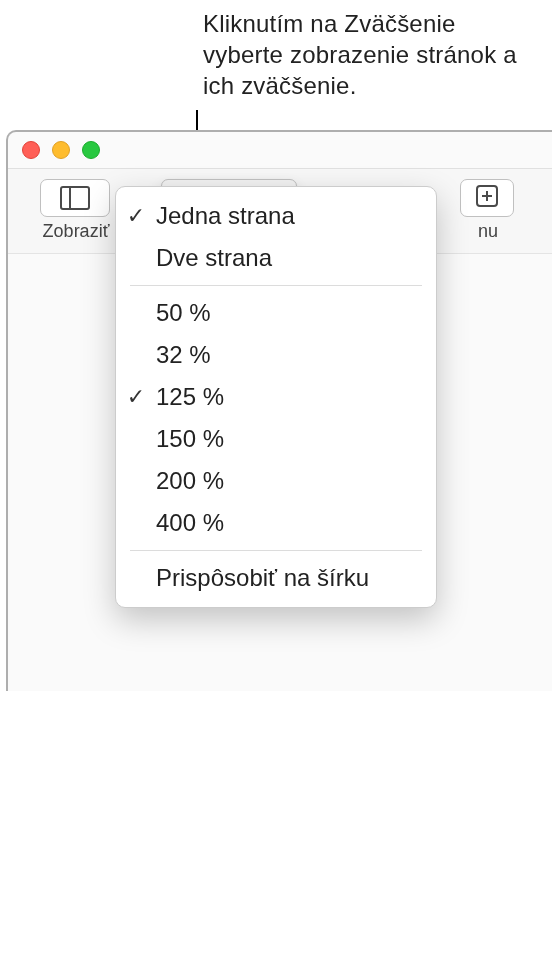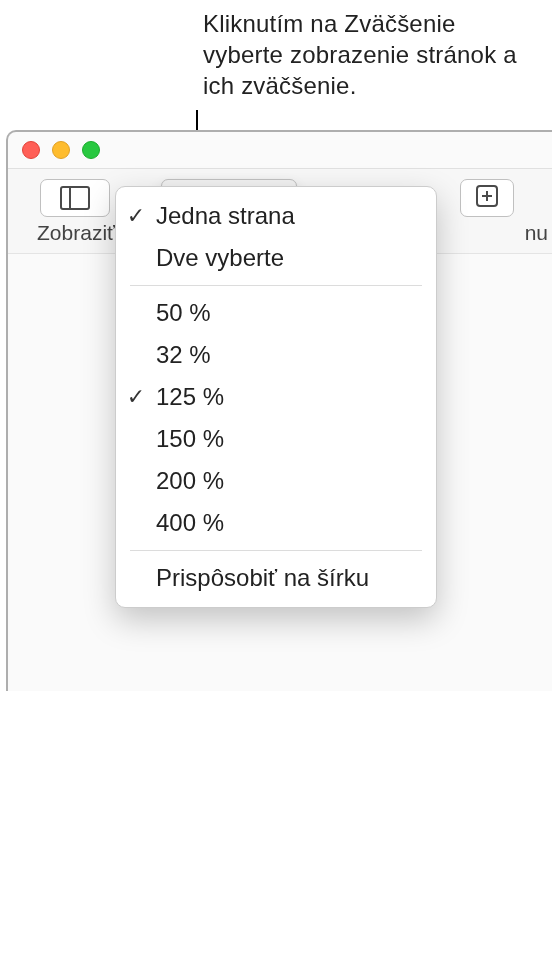--- a/index.html
+++ b/index.html
@@ -16,23 +16,23 @@
 .tl.red{background:#ff5f57;border:1px solid #e24238}
 .tl.yel{background:#febc2e;border:1px solid #e1a024}
 .tl.grn{background:#28c840;border:1px solid #1bac2c}
 
 
 #toolbar{position:relative;height:84px;background:#f7f7f7;border-bottom:1px solid #e4e4e4}
 .tbtn{position:absolute;top:10px;height:38px;border:1px solid #c0c0c0;border-radius:7px;background:#fff;display:flex;align-items:center;justify-content:center;box-sizing:border-box}
 #btn-view{left:32px;width:70px}
 #btn-zoom{left:153px;width:136px;font-size:22px;padding:0 8px;justify-content:center;background:#f2f2f2;box-shadow:0 1px 2px rgba(0,0,0,.08), 0 6px 14px rgba(0,0,0,.12)}
 #btn-add{right:38px;width:54px}
-.tlabel{position:absolute;top:52px;font-size:21px;color:#444;text-align:center}
+.tlabel{position:absolute;top:52px;font-size:18px;color:#444;text-align:center}
 #lab-view{left:8px;width:120px}
-#lab-add{right:4px;width:120px;text-align:right}
+#lab-add{right:4px;width:120px;text-align:center}
 
 #btn-zoom .chev{margin-left:6px}
 
 
 #doc{position:absolute;left:2px;right:0;top:84px;bottom:0;background:#fff}
 
 
 #menu{position:absolute;left:115px;top:186px;width:320px;border:1px solid #ccc;border-radius:10px;background:#fff;box-shadow:0 12px 32px rgba(0,0,0,.22);padding:8px 0;font-size:24px}
 #menu .mi{display:flex;align-items:center;height:42px;line-height:42px}
 #menu .mi .ck{width:40px;text-align:center;font-size:22px;color:#333}
@@ -88,21 +88,21 @@
     </div>
   </div>
 
   <div id="menu">
     <div class="mi">
       <span class="ck">✓</span>
       <span class="lbl">Jedna strana</span>
     </div>
     <div class="mi">
       <span class="ck"></span>
-      <span class="lbl">Dve vyberte</span>
+      <span class="lbl">Dve strana</span>
     </div>
 
     <div class="sep"></div>
 
     <div class="mi">
         <span class="ck"></span>
         <span class="lbl">50 %</span>
       </div>
     <div class="mi">
         <span class="ck"></span>

